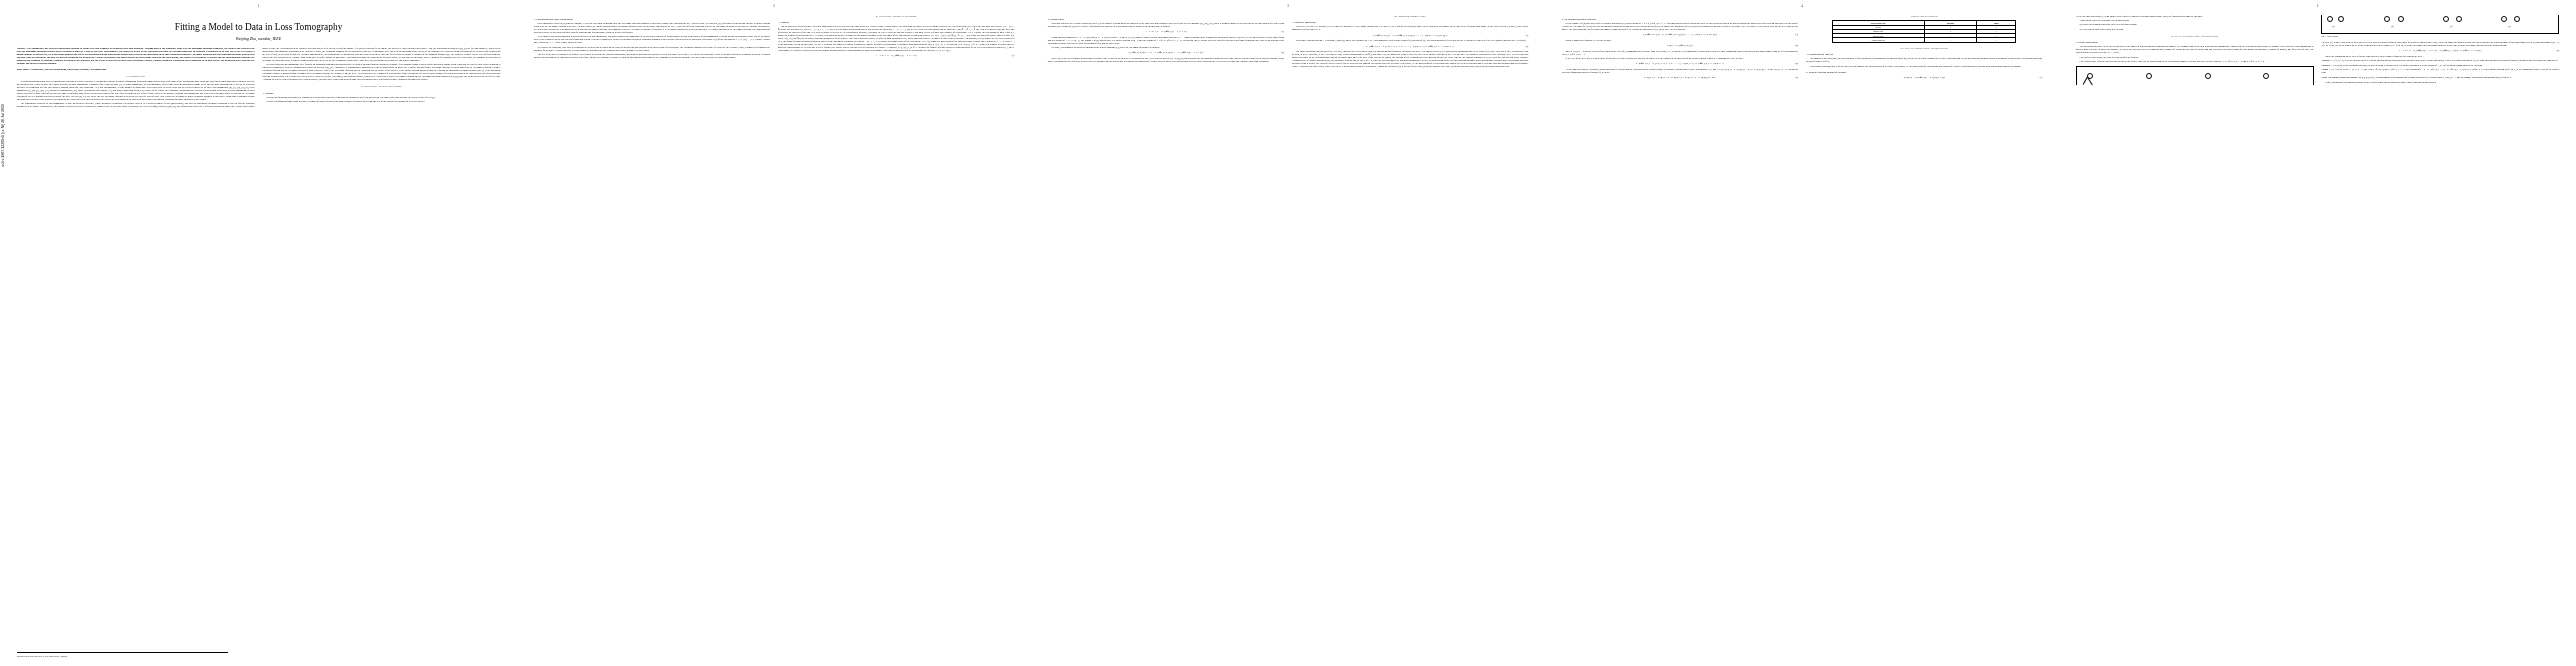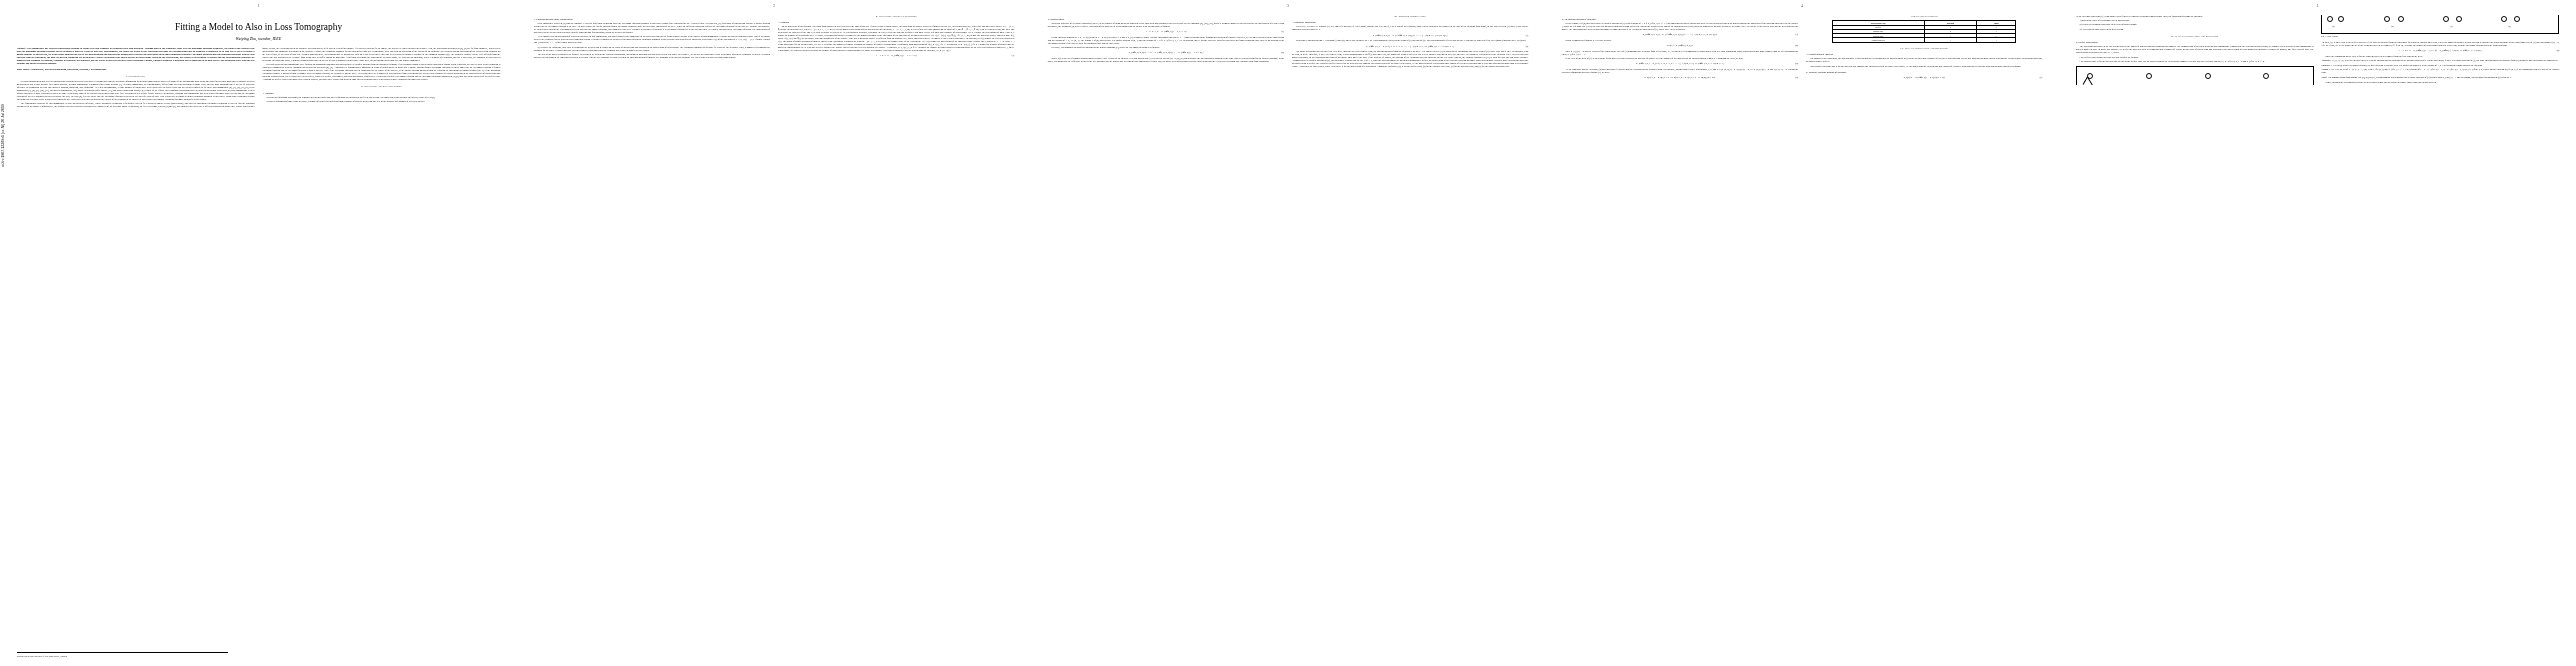--- a/index.html
+++ b/index.html
@@ -185,21 +185,21 @@
 </style>
 </head>
 <body>
 
 <div class="pages">
 
   <div class="page p1">
     <div class="pagenum">1</div>
     <div class="arxiv-stamp">arXiv:1907.13389v1  [cs.NI]  20 Jul 2019</div>
 
-    <div class="title">Fitting a Model to Also in Loss Tomography</div>
+    <div class="title">Fitting a Model to Data in Loss Tomography</div>
     <div class="author">Weiping Zhu, member, IEEE</div>
 
     <div class="twocol p1body">
       <div class="abstract">
         <span class="lead">Abstract</span><span>—Loss tomography has received considerable attention in recent years and a number of estimators have been proposed. Although most of the estimators claim to be the maximum likelihood estimators, the claim is only partially true since the maximum likelihood estimate can be obtained at most for a class of data sets. Unfortunately, few people are aware of this restriction that leads to a misconception that an estimator is applicable to all data sets as far as it returns a unique solution. To correct this, we in this paper point out the risk of this misconception and illustrate the inconsistency between data and model in the most influential estimators. To ensure the model used in estimation consistent with the data collected from an experiment, the data sets used in estimation are divided into 4 classes according to the characteristics of observations. Based on the classification, the validity of an estimator is defined and the corresponding estimators are proposed and evaluated. In addition, a number of estimators are proposed, one for a class of data sets that have been overlooked. Further, a general estimator is proposed that is applicable to all data classes. The discussion starts from the tree topology and end at the general topology.</span>
       </div>
       <div class="indexterms">
         <span class="lead" style="font-style:italic">Index Terms</span><span>—Applicability, Data-driven modeling, Interaction, Partition, Loss tomography.</span>
       </div>
 

